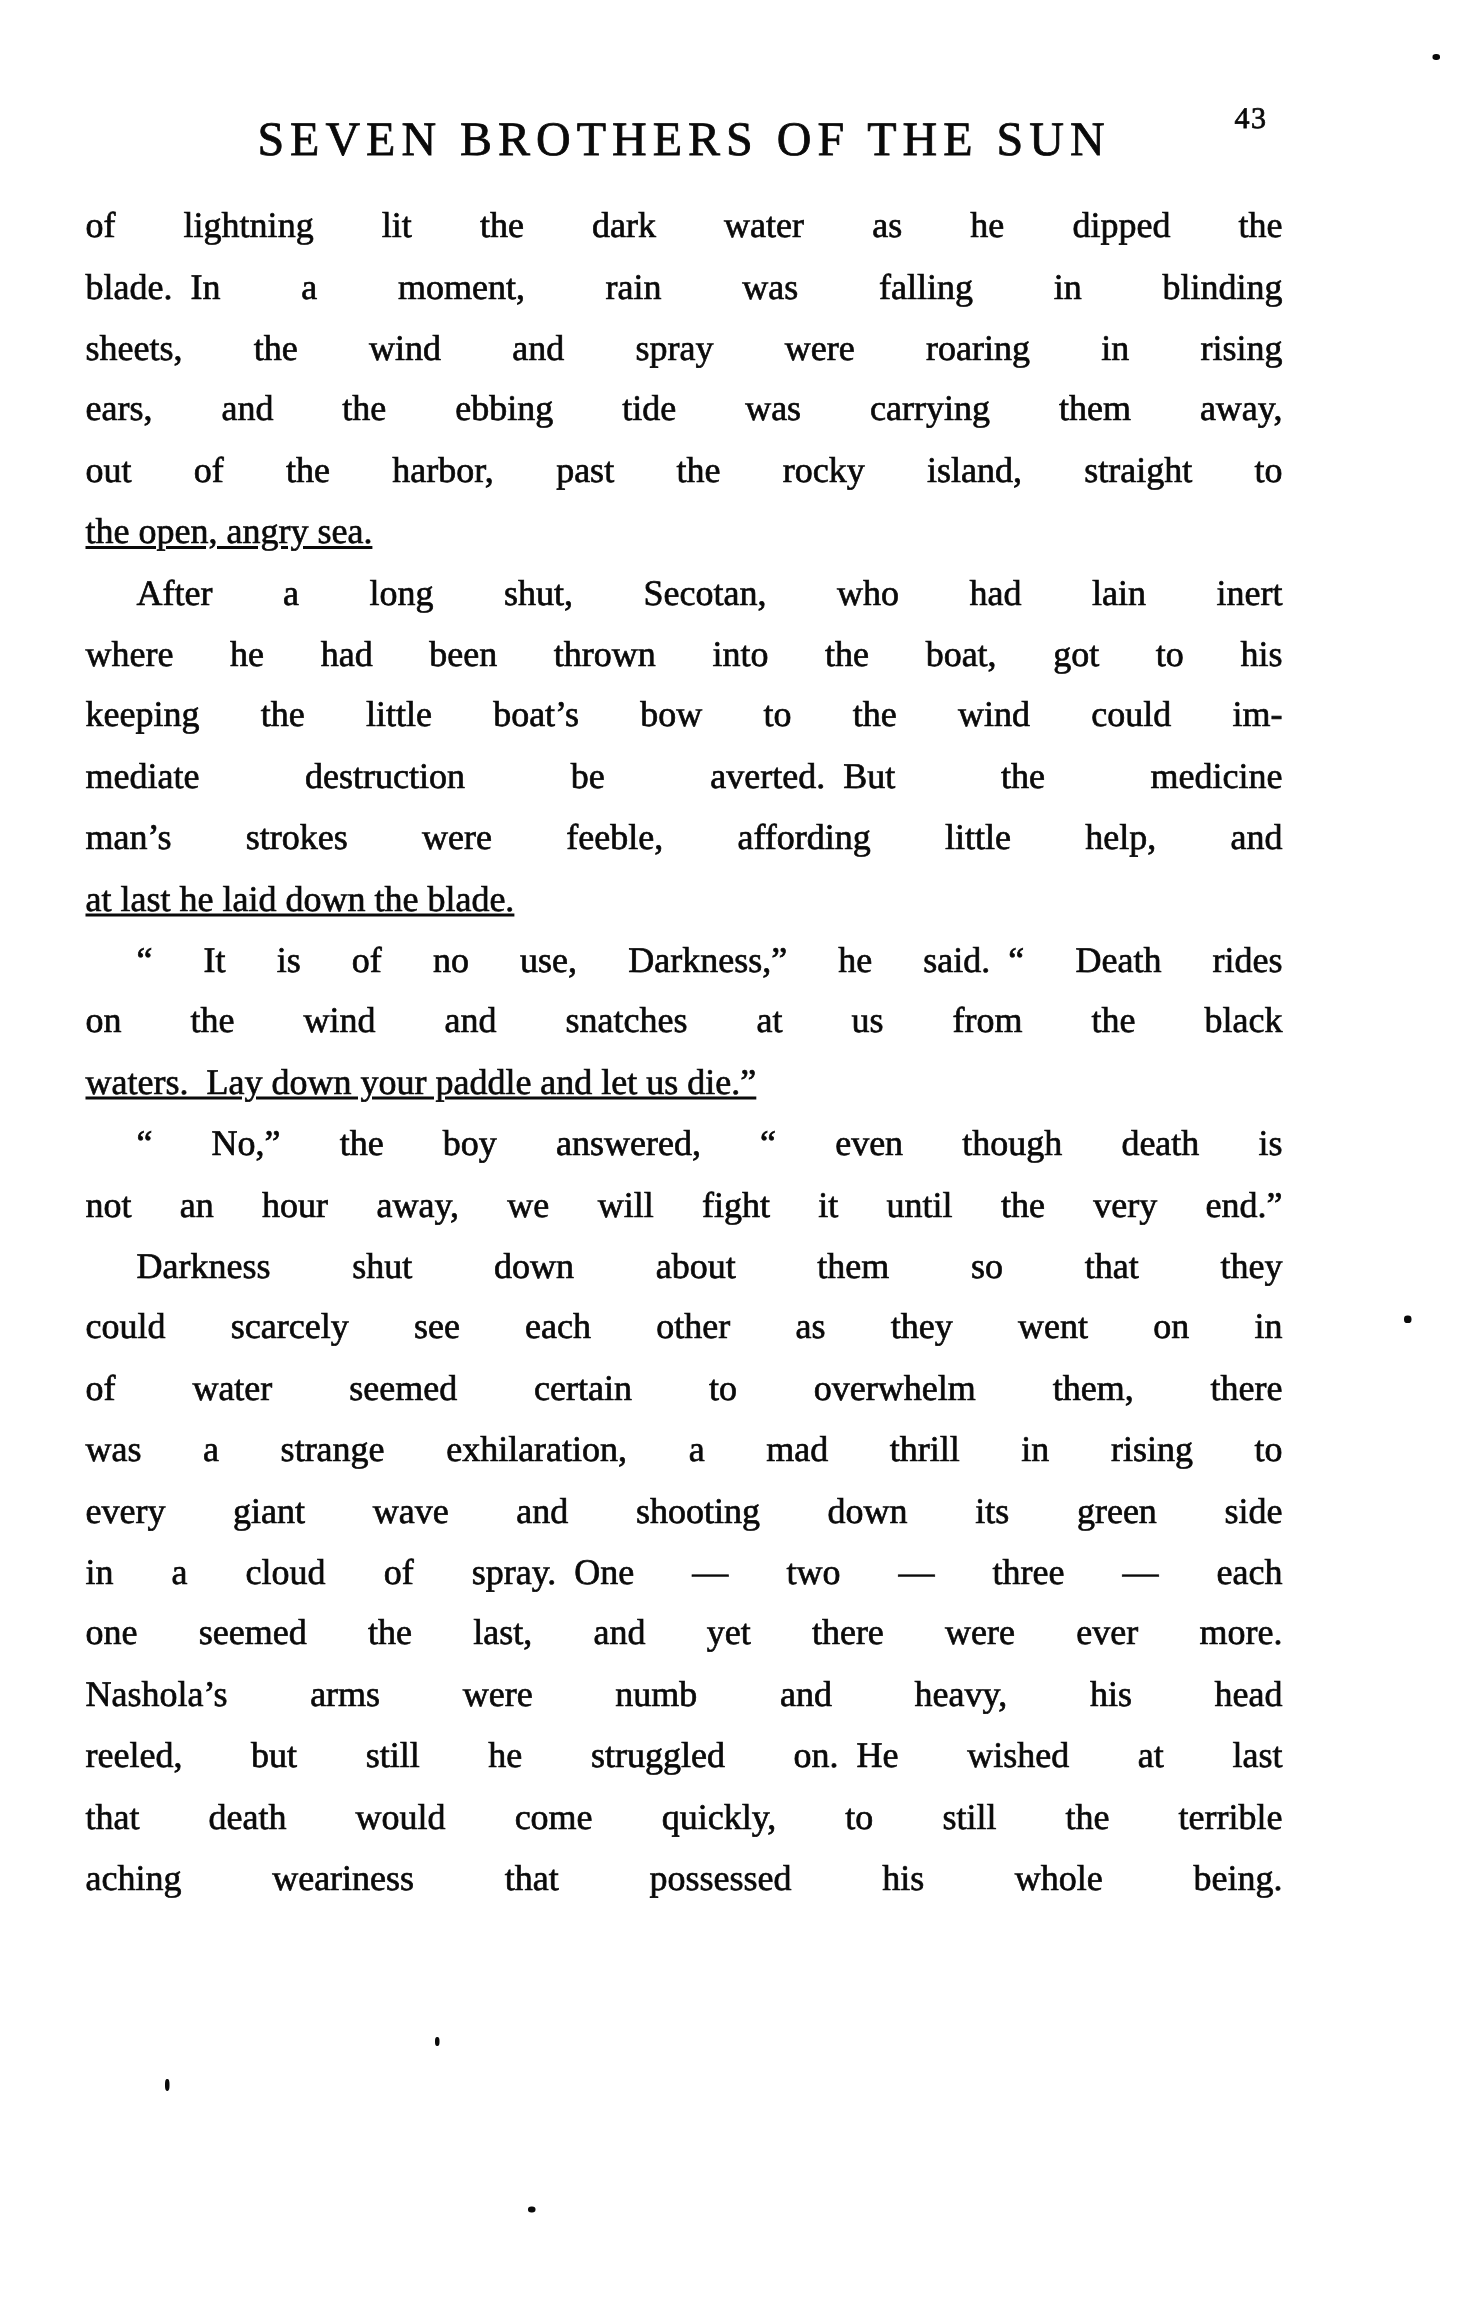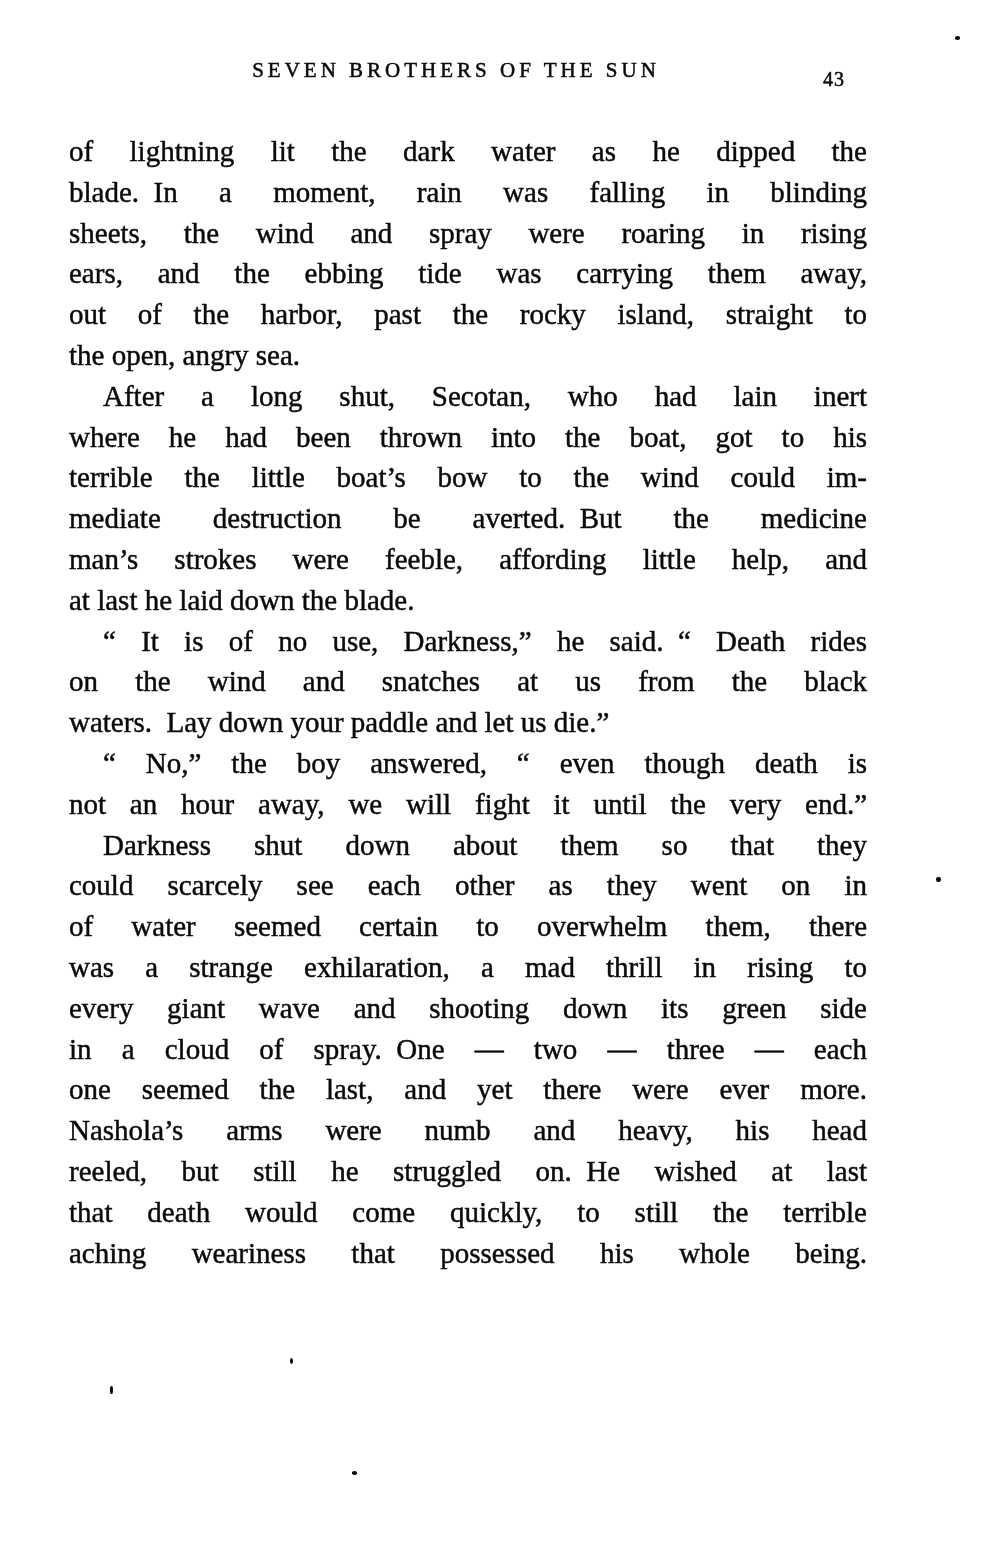--- a/index.html
+++ b/index.html
@@ -22,52 +22,53 @@
   .header {
     position: absolute;
     left: 57px;
     top: 58px;
     width: 798px;
     height: 50px;
     -webkit-text-stroke: 0.5px #0a0a0a;
   }
   .header-title {
     text-align: center;
-    font-size: 21px;
+    font-size: 32px;
     letter-spacing: 4px;
     white-space: nowrap;
+    margin-top: 16px;
   }
   .page-number {
     position: absolute;
     right: 10px;
     top: 10px;
     font-size: 20px;
     letter-spacing: 1px;
   }
   .body-text {
     position: absolute;
     left: 57px;
     top: 131px;
     width: 798px;
-    font-size: 29px;
+    font-size: 24px;
     line-height: 40.8px;
-    margin-left: 12px;
     -webkit-text-stroke: 0.45px #0a0a0a;
   }
   .paragraph {
     margin: 0;
   }
   .line {
     text-align: justify;
     text-align-last: justify;
     white-space: normal;
   }
   .line.no-just {
     text-align: left;
     text-align-last: left;
+    text-decoration: underline;
   }
   .line.indent {
     text-indent: 34px;
   }
   .speck {
     position: absolute;
     background: #0a0a0a;
     border-radius: 45%;
   }
 </style>
@@ -86,21 +87,21 @@
         <div class="line">of lightning lit the dark water as he dipped the</div>
         <div class="line">blade. In a moment, rain was falling in blinding</div>
         <div class="line">sheets, the wind and spray were roaring in rising</div>
         <div class="line">ears, and the ebbing tide was carrying them away,</div>
         <div class="line">out of the harbor, past the rocky island, straight to</div>
         <div class="line no-just">the open, angry sea.</div>
       </div>
       <div class="paragraph">
         <div class="line indent">After a long shut, Secotan, who had lain inert</div>
         <div class="line">where he had been thrown into the boat, got to his</div>
-        <div class="line">terrible the little boat’s bow to the wind could im-</div>
+        <div class="line">keeping the little boat’s bow to the wind could im-</div>
         <div class="line">mediate destruction be averted. But the medicine</div>
         <div class="line">man’s strokes were feeble, affording little help, and</div>
         <div class="line no-just">at last he laid down the blade.</div>
       </div>
       <div class="paragraph">
         <div class="line indent">“ It is of no use, Darkness,” he said. “ Death rides</div>
         <div class="line">on the wind and snatches at us from the black</div>
         <div class="line no-just">waters. Lay down your paddle and let us die.”</div>
       </div>
       <div class="paragraph">

